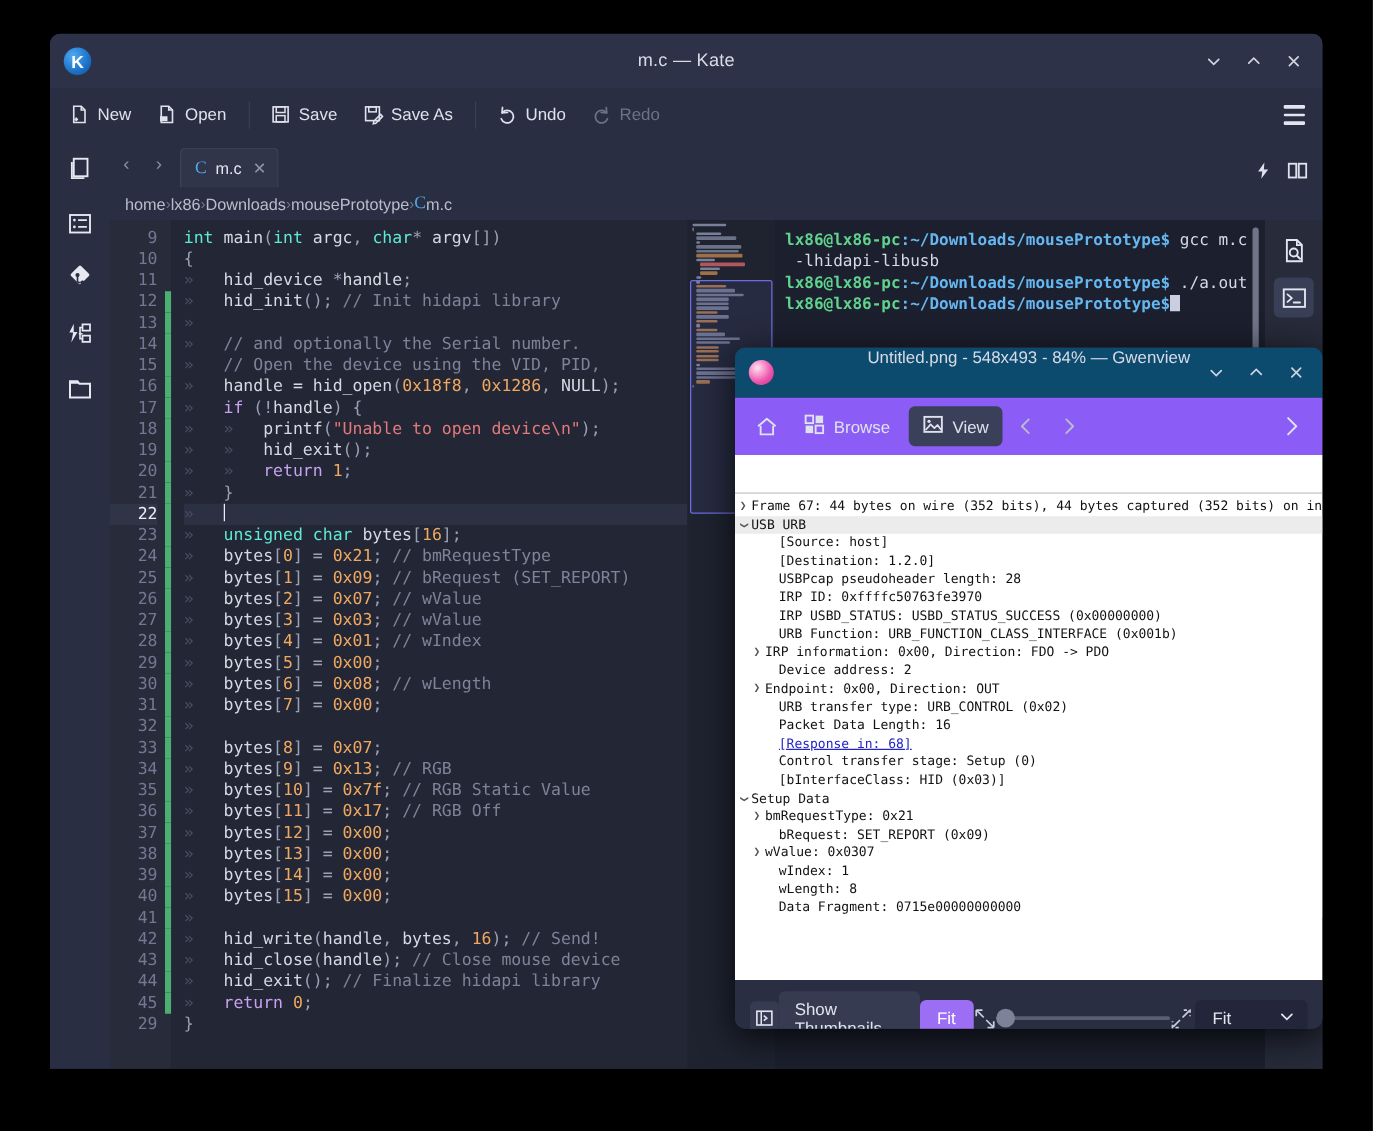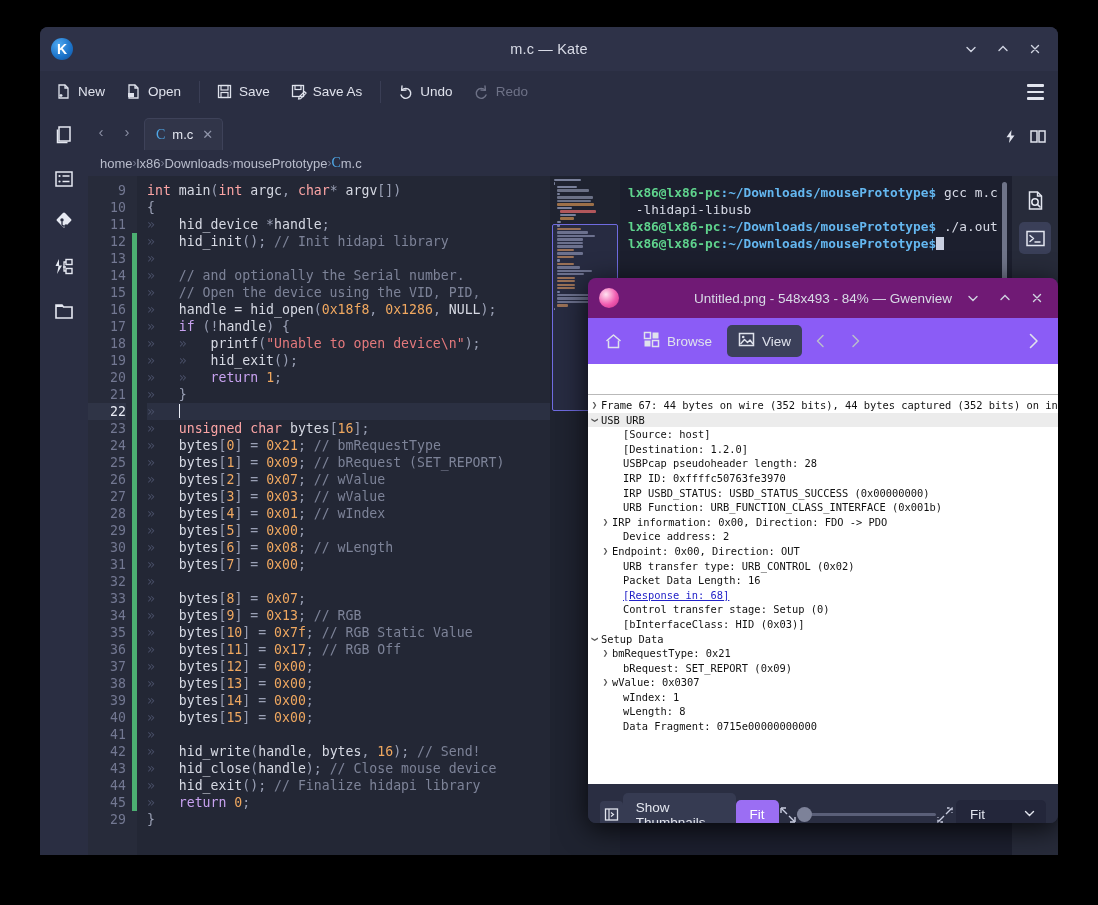--- a/index.html
+++ b/index.html
@@ -101,21 +101,21 @@
   .modbar div.mod{background:#4caf72;}
   .foldcol{
     width:10px;flex:0 0 auto;background:#232735;padding-top:6px;box-sizing:border-box;
   }
   .foldcol div{height:17px;}
   .codecol{flex:1 1 auto;padding-top:6px;overflow:hidden;position:relative;min-width:0;}
   .cline{height:17px;white-space:pre;color:#c9cfe0;}
   .cline.cur{background:#2b3042;}
   .ind{color:#484e66;}
   .kw{color:#c8a2f0;}       
-  .ty{color:#fca5a5;}       
+  .ty{color:#5eead4;}       
   .fn{color:#d6d9e3;}
   .num{color:#f0a860;}
   .str{color:#e4797c;}
   .cm{color:#7d8398;}
   .pn{color:#9aa0b5;}
   .cursor{
     display:inline-block;width:1.5px;height:14px;background:#e9ecf5;vertical-align:-2px;
   }
 
   
@@ -147,21 +147,21 @@
   }
   .rail-ico{width:32px;height:32px;display:flex;align-items:center;justify-content:center;color:#e3e6f0;border-radius:5px;}
   .rail-ico.active{background:#3a3f58;}
 
   
   #gwenview{
     position:absolute;left:588px;top:278px;width:470px;height:545px;
     background:#2a2e42;border-radius:8px;overflow:hidden;
     box-shadow:0 6px 28px rgba(0,0,0,.78);
   }
-  .gv-titlebar{height:40px;position:relative;display:flex;align-items:center;background:#701a75;}
+  .gv-titlebar{height:40px;position:relative;display:flex;align-items:flex-start;background:#0c4a6e;}
   .gv-logo{
     position:absolute;left:11px;top:10px;width:20px;height:20px;border-radius:50%;
     background:radial-gradient(circle at 35% 32%,#ffe2f1 0%,#f05bb0 55%,#c12c85 100%);
   }
   .gv-title{width:100%;text-align:center;font-size:13.5px;color:#d8dbe6;}
   .gv-ctrls{position:absolute;right:6px;top:0;height:40px;display:flex;align-items:center;gap:2px;}
   .gv-toolbar{height:46px;display:flex;align-items:center;padding:0 10px;gap:4px;background:#8b5cf6;}
   .gv-tb{
     display:flex;align-items:center;gap:7px;padding:6px 11px;border-radius:5px;
     font-size:13.5px;color:#dfe2ec;

